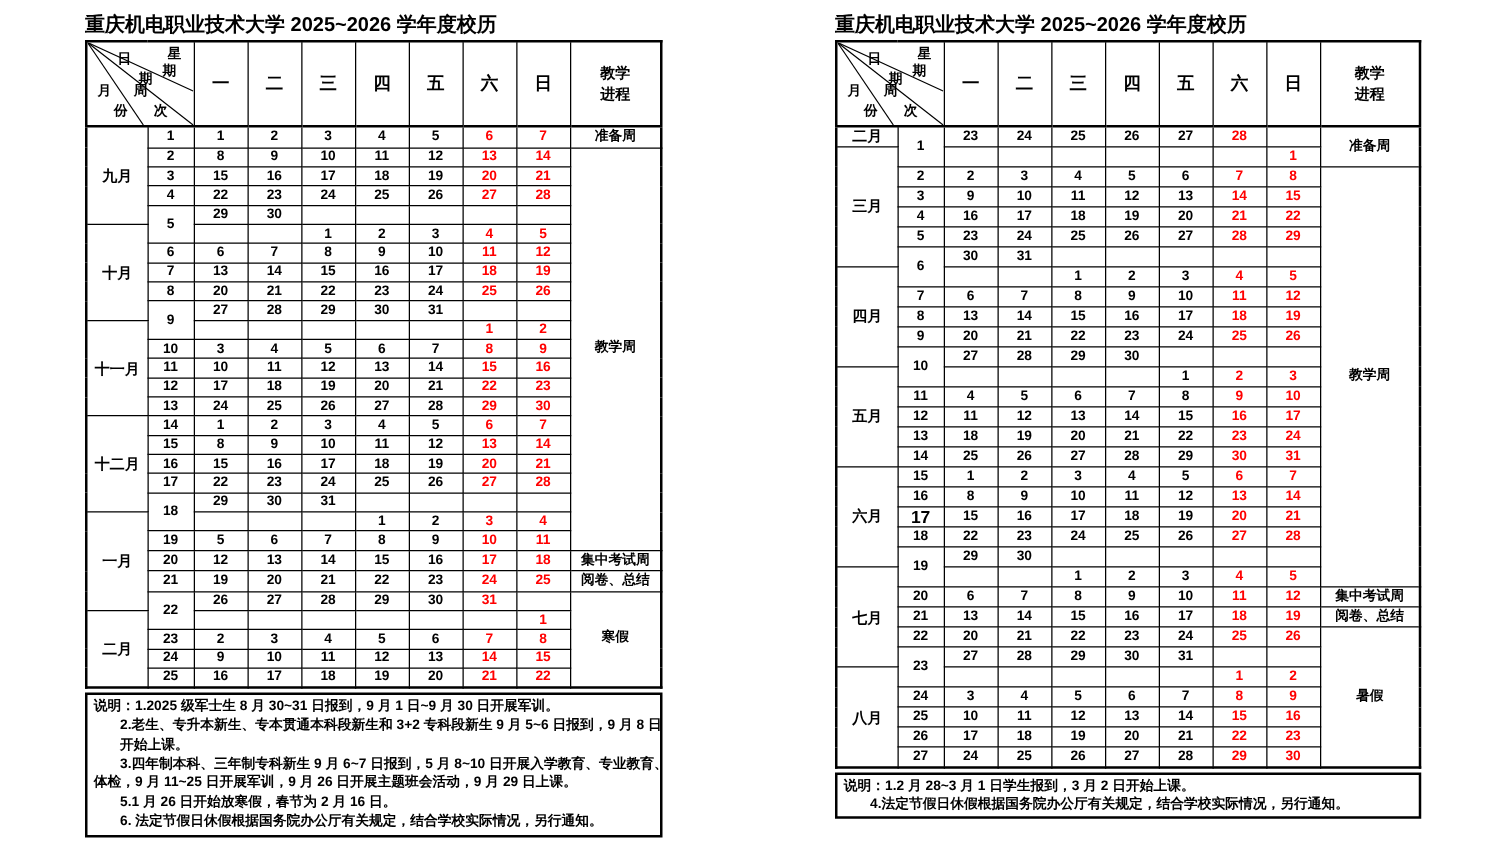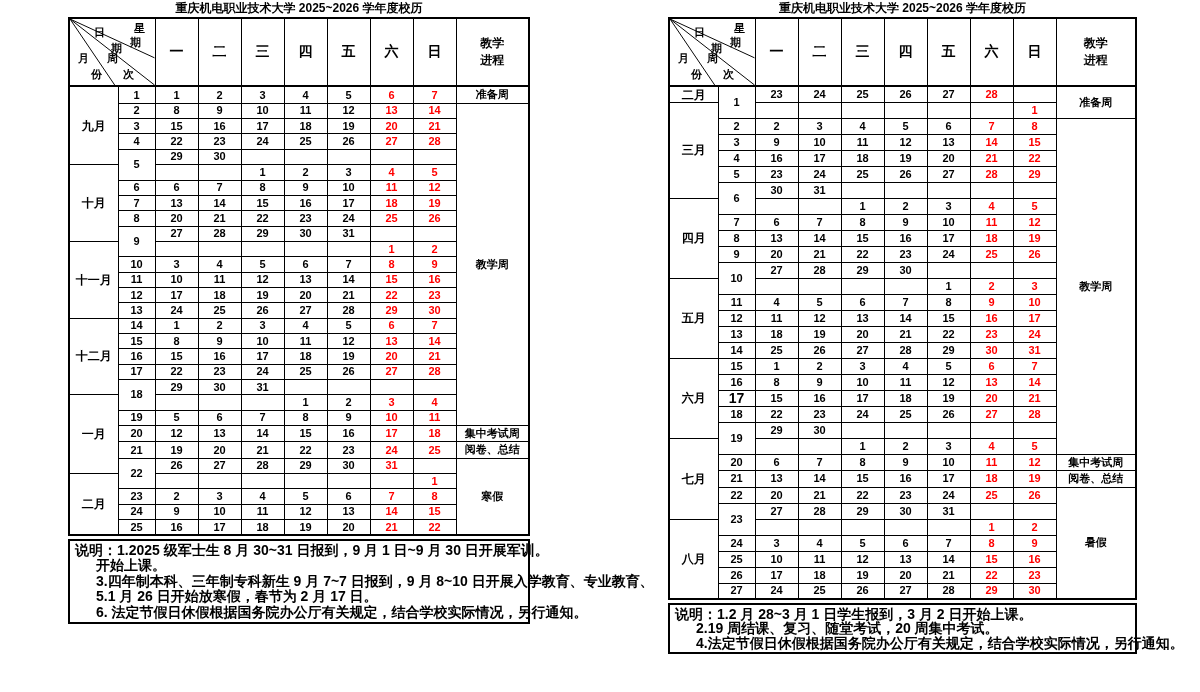--- a/index.html
+++ b/index.html
@@ -7,21 +7,21 @@
   body {
     font-family: "Liberation Sans", "DejaVu Sans", sans-serif;
     font-weight: bold;
     color: #000;
     position: relative;
   }
   .panel { position: absolute; top: 0; }
   #panel0 { left: 68px;  width: 462px; }
   #panel1 { left: 668px; width: 469px; }
 
-  .title    { text-align: center; font-size: 12px; line-height: 1.2; padding-top: 1px; white-space: nowrap; }
+  .title    { font-size: 16px; line-height: 1.2; padding-top: 11px; white-space: nowrap; }
   .subtitle { text-align: center; font-size: 13px; margin: 3px 0 2px 0; }
 
   table.cal { border-collapse: collapse; table-layout: fixed; border: 2px solid #000; margin-top: 2px; }
   #panel0 table.cal { width: 462px; }
   #panel1 table.cal { width: 469px; }
   .cal th, .cal td { border: 1px solid #000; text-align: center; vertical-align: middle; padding: 0; overflow: hidden; }
   .cal thead th { height: 68px; border-bottom: 2px solid #000; }
   .cal th.dayhead  { font-size: 14px; }
   .cal th.proghead { font-size: 12px; line-height: 1.45; }
 
@@ -33,21 +33,21 @@
   .cal td.week-large { font-size: 14px; }
   .cal td.progress { font-size: 11px; line-height: 1.4; }
   .red { color: var(--red, #f00); }
 
   th.corner { position: relative; padding: 0; }
   .corner-svg { position: absolute; left: 0; top: 0; width: 100%; height: 100%; }
   .corner-svg line { stroke: #000; stroke-width: 1; }
   .corner-char { position: absolute; font-size: 11px; line-height: 1; }
 
   .notes { border: 2px solid #000; margin-top: 3px; padding: 2px 4px 2px 5px; }
-  .note-line { font-size: 14px; white-space: nowrap; }
+  .note-line { font-size: 11px; white-space: nowrap; }
   #panel0 .note-line { line-height: 15.4px; }
   #panel1 .note-line { line-height: 14.3px; }
   .note-line.indent { padding-left: 21px; }
 </style>
 </head>
 <body>
 
 <div id="panel0" class="panel">
     <div class="title">重庆机电职业技术大学 2025~2026 学年度校历</div>
     <table class="cal">
@@ -388,23 +388,25 @@
           <td class="day">18</td>
           <td class="day">19</td>
           <td class="day">20</td>
           <td class="day red">21</td>
           <td class="day red">22</td>
         </tr>
       </tbody>
     </table>
     <div class="notes">
       <div class="note-line">说明：1.2025 级军士生 8 月 30~31 日报到，9 月 1 日~9 月 30 日开展军训。</div>
+      <div class="note-line indent">2.老生、专升本新生、专本贯通本科段新生和 3+2 专科段新生 9 月 5~6 日报到，9 月 8 日</div>
       <div class="note-line indent">开始上课。</div>
-      <div class="note-line indent">3.四年制本科、三年制专科新生 9 月 7~7 日报到，9 月 8~10 日开展入学教育、专业教育、</div>
-      <div class="note-line indent">5.1 月 26 日开始放寒假，春节为 2 月 17 日。</div>
+      <div class="note-line indent">3.四年制本科、三年制专科新生 9 月 6~7 日报到，5 月 8~10 日开展入学教育、专业教育、</div>
+      <div class="note-line">体检，9 月 11~25 日开展军训，9 月 26 日开展主题班会活动，9 月 29 日上课。</div>
+      <div class="note-line indent">5.1 月 26 日开始放寒假，春节为 2 月 16 日。</div>
       <div class="note-line indent">6.  法定节假日休假根据国务院办公厅有关规定，结合学校实际情况，另行通知。</div>
     </div>
   </div>
 <div id="panel1" class="panel">
     <div class="title">重庆机电职业技术大学 2025~2026 学年度校历</div>
     <table class="cal">
       <colgroup>
         <col style="width: 49px;">
         <col style="width: 37px;">
         <col style="width: 43px;">
@@ -771,16 +773,15 @@
           <td class="day">26</td>
           <td class="day">27</td>
           <td class="day">28</td>
           <td class="day red">29</td>
           <td class="day red">30</td>
         </tr>
       </tbody>
     </table>
     <div class="notes">
       <div class="note-line">说明：1.2 月 28~3 月 1 日学生报到，3 月 2 日开始上课。</div>
-      <div class="note-line indent">2.19 周结课、复习、随堂考试，20 周集中考试。</div>
       <div class="note-line indent">4.法定节假日休假根据国务院办公厅有关规定，结合学校实际情况，另行通知。</div>
     </div>
   </div>
 
 </body></html>

